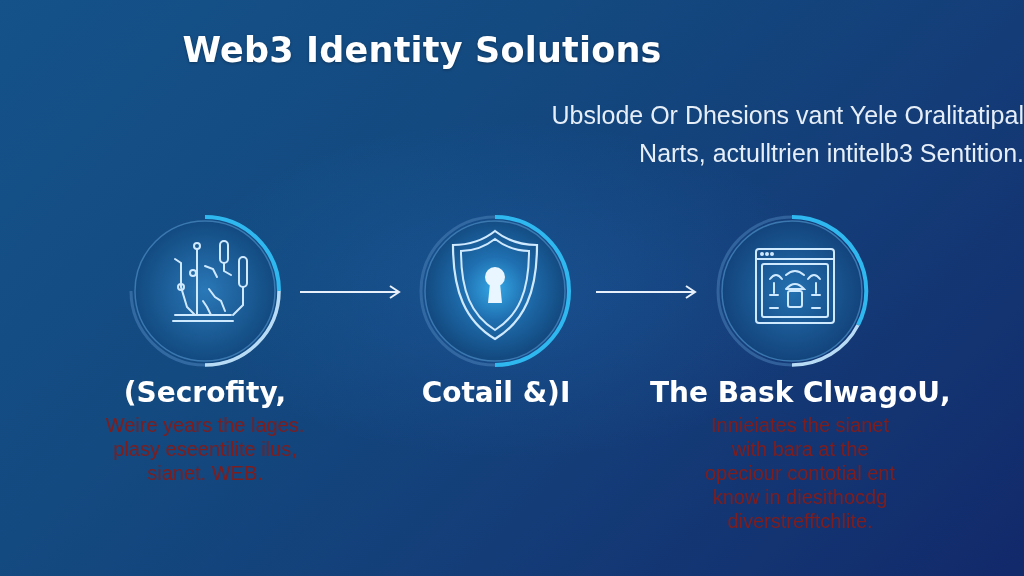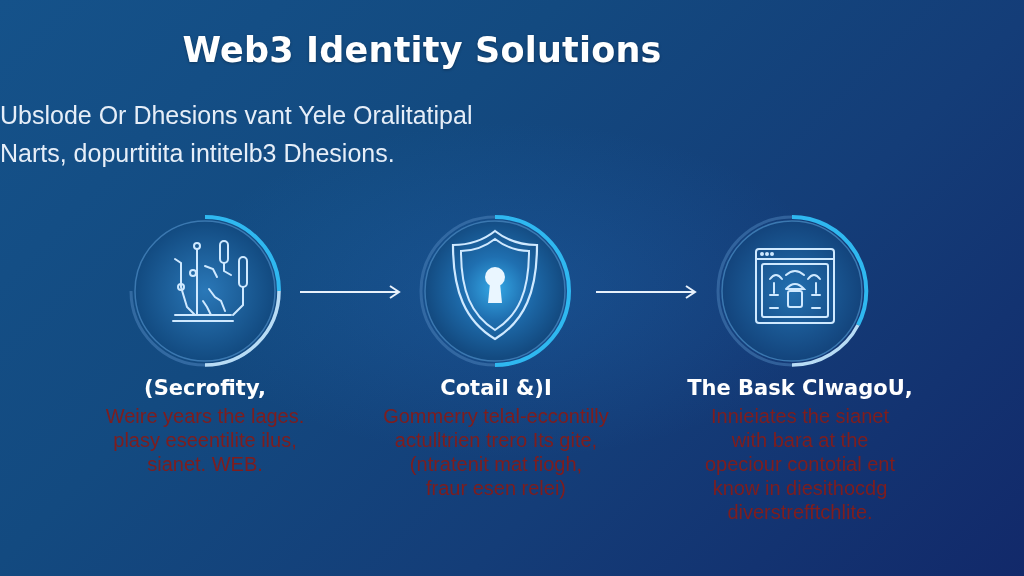--- a/index.html
+++ b/index.html
@@ -13,55 +13,55 @@
     position:absolute; left:180px; top:120px; width:660px; height:340px;
     background: radial-gradient(ellipse at center, rgba(40,120,200,0.25) 0%, rgba(40,120,200,0) 70%);
     pointer-events:none;
   }
   .title {
     position:absolute; top:30px; left:0; width:844px; text-align:center;
     font-size:35px; font-weight:bold; color:#ffffff; letter-spacing:0.2px;
     text-shadow: 0 1px 3px rgba(0,0,0,0.3);
   }
   .subtitle {
-    position:absolute; top:96px; left:0; width:1024px; text-align:left;
+    position:absolute; top:96px; left:0; width:1024px; text-align:right;
     font-family:"Liberation Sans", sans-serif;
     font-size:25px; line-height:38px; color:#e6eef8;
   }
   .subtitle div { white-space:nowrap; }
   .step {
     position:absolute; top:211px; width:160px; height:160px;
   }
   .step svg { position:absolute; left:0; top:0; }
   .arrow {
     position:absolute; top:285px; height:14px;
   }
   .col {
     position:absolute; top:376px; width:300px; text-align:center;
   }
   .col-title {
-    font-size:21px; font-weight:bold; color:#ffffff; white-space:nowrap;
+    font-size:28px; font-weight:bold; color:#ffffff; white-space:nowrap;
     margin-bottom:4px;
   }
   .col-body {
     font-family:"Liberation Sans", sans-serif;
     font-size:20px; line-height:24px; color:#7f1d1d;
   }
   .col-body div { white-space:nowrap; }
 </style>
 </head>
 <body>
 
 <div class="glow"></div>
 
 <h1 class="title" style="margin:0;">Web3 Identity Solutions</h1>
 
 <div class="subtitle">
   <div>Ubslode Or Dhesions vant Yele Oralitatipal</div>
-  <div>Narts, dopurtitita intitelb3 Dhesions.</div>
+  <div>Narts, actulltrien intitelb3 Sentition.</div>
 </div>
 
 <div class="step" style="left:125px;">
   <svg width="160" height="160" viewBox="0 0 160 160">
     <defs>
       <radialGradient id="g1" cx="50%" cy="50%" r="50%">
         <stop offset="0%" stop-color="#2a78b8"></stop>
         <stop offset="100%" stop-color="#124a80"></stop>
       </radialGradient>
     </defs>
@@ -155,26 +155,20 @@
   <div class="col-title">(Secrofity,</div>
   <div class="col-body">
     <div>Weire years the lages.</div>
     <div>plasy eseentilite ilus,</div>
     <div>sianet. WEB.</div>
   </div>
 </div>
 
 <div class="col" style="left:346px;">
   <div class="col-title">Cotail &amp;)I</div>
-  <div class="col-body">
-    <div>Gommerry telal-eccontilly</div>
-    <div>actulltrien trero Its gite,</div>
-    <div>(ntratenit mat fiogh,</div>
-    <div>fraur esen relei)</div>
-  </div>
 </div>
 
 <div class="col" style="left:650px;">
   <div class="col-title">The Bask ClwagoU,</div>
   <div class="col-body">
     <div>Innieiates the sianet</div>
     <div>with bara at the</div>
     <div>opeciour contotial ent</div>
     <div>know in diesithocdg</div>
     <div>diverstrefftchlite.</div>

